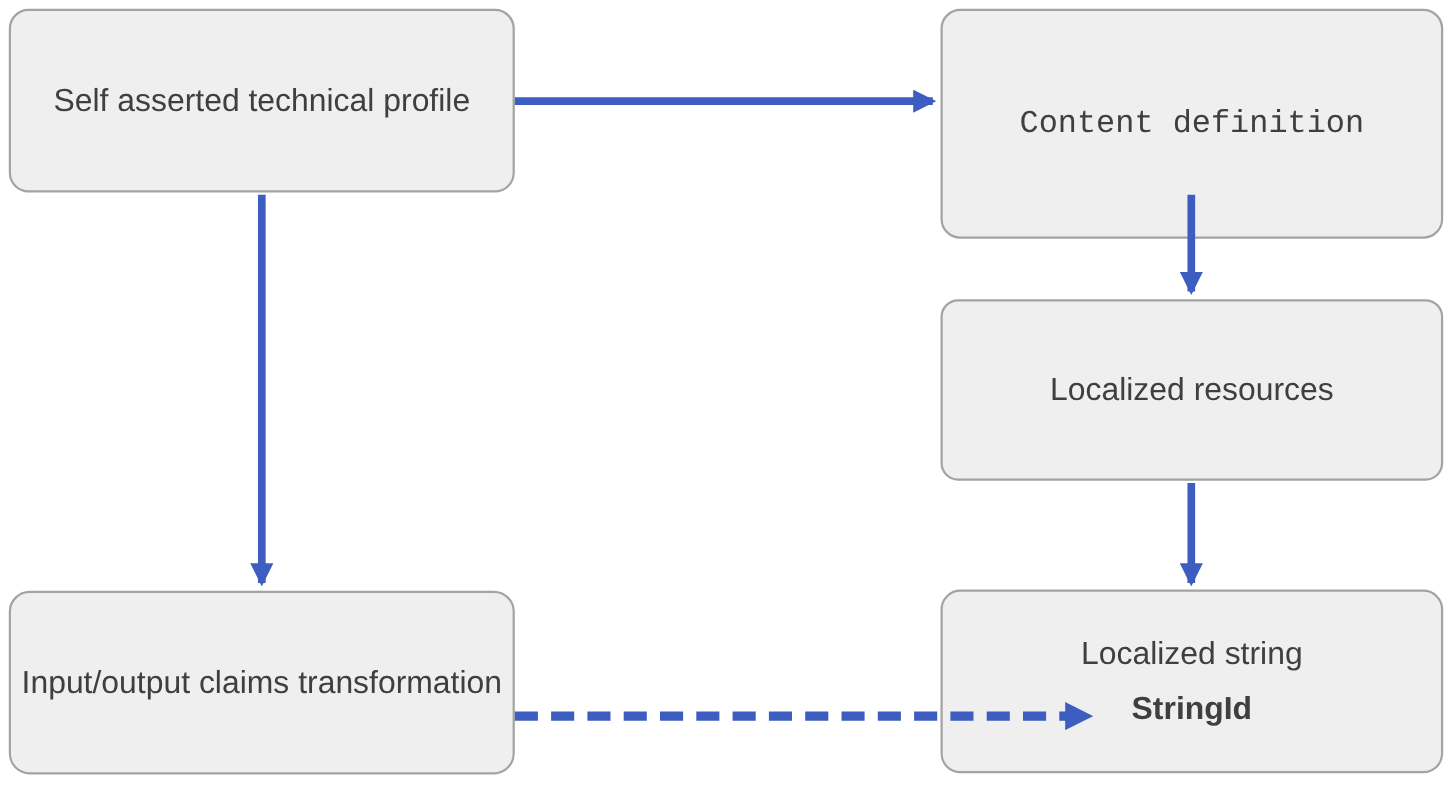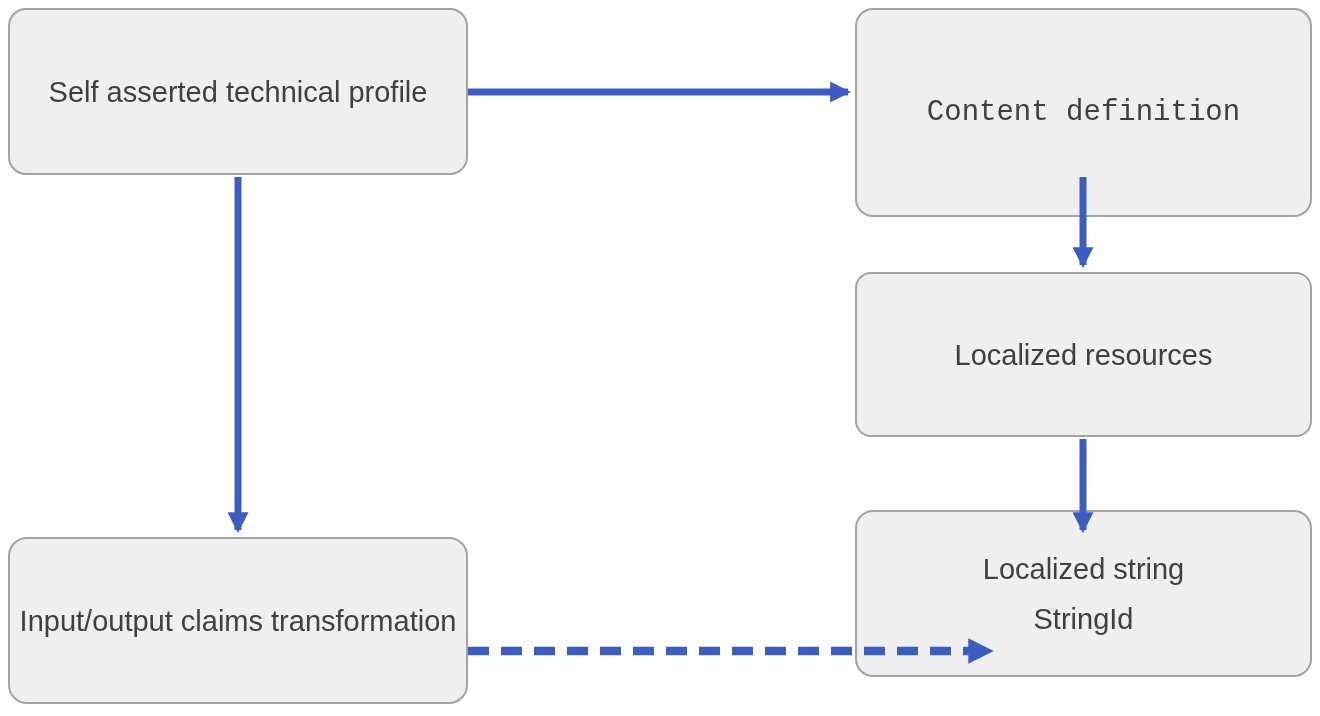--- a/index.html
+++ b/index.html
@@ -25,27 +25,27 @@
     flex-direction: column;
     align-items: center;
     justify-content: center;
     text-align: center;
     font-size: 29px;
     line-height: 50px;
     color: #3f3f3f;
     padding: 0 9px;
   }
   .node .sublabel {
-    font-weight: 400;
+    font-weight: 700;
   }
   #node-self-asserted      { left: 8px;   top: 8px;   width: 460px; height: 167px; }
   #node-content-definition { left: 855px; top: 8px;   width: 457px; height: 209px; font-family: Liberation Mono, monospace; }
   #node-localized-resources{ left: 855px; top: 272px; width: 457px; height: 165px; border-radius: 16px; }
   #node-claims-transform   { left: 8px;   top: 537px; width: 460px; height: 167px; border-radius: 19px; }
-  #node-localized-string   { left: 855px; top: 510px; width: 457px; height: 167px; }
+  #node-localized-string   { left: 855px; top: 536px; width: 457px; height: 167px; }
 
   #arrow-layer {
     position: absolute;
     left: 0;
     top: 0;
     width: 1320px;
     height: 716px;
     pointer-events: none;
     z-index: 5;
   }

